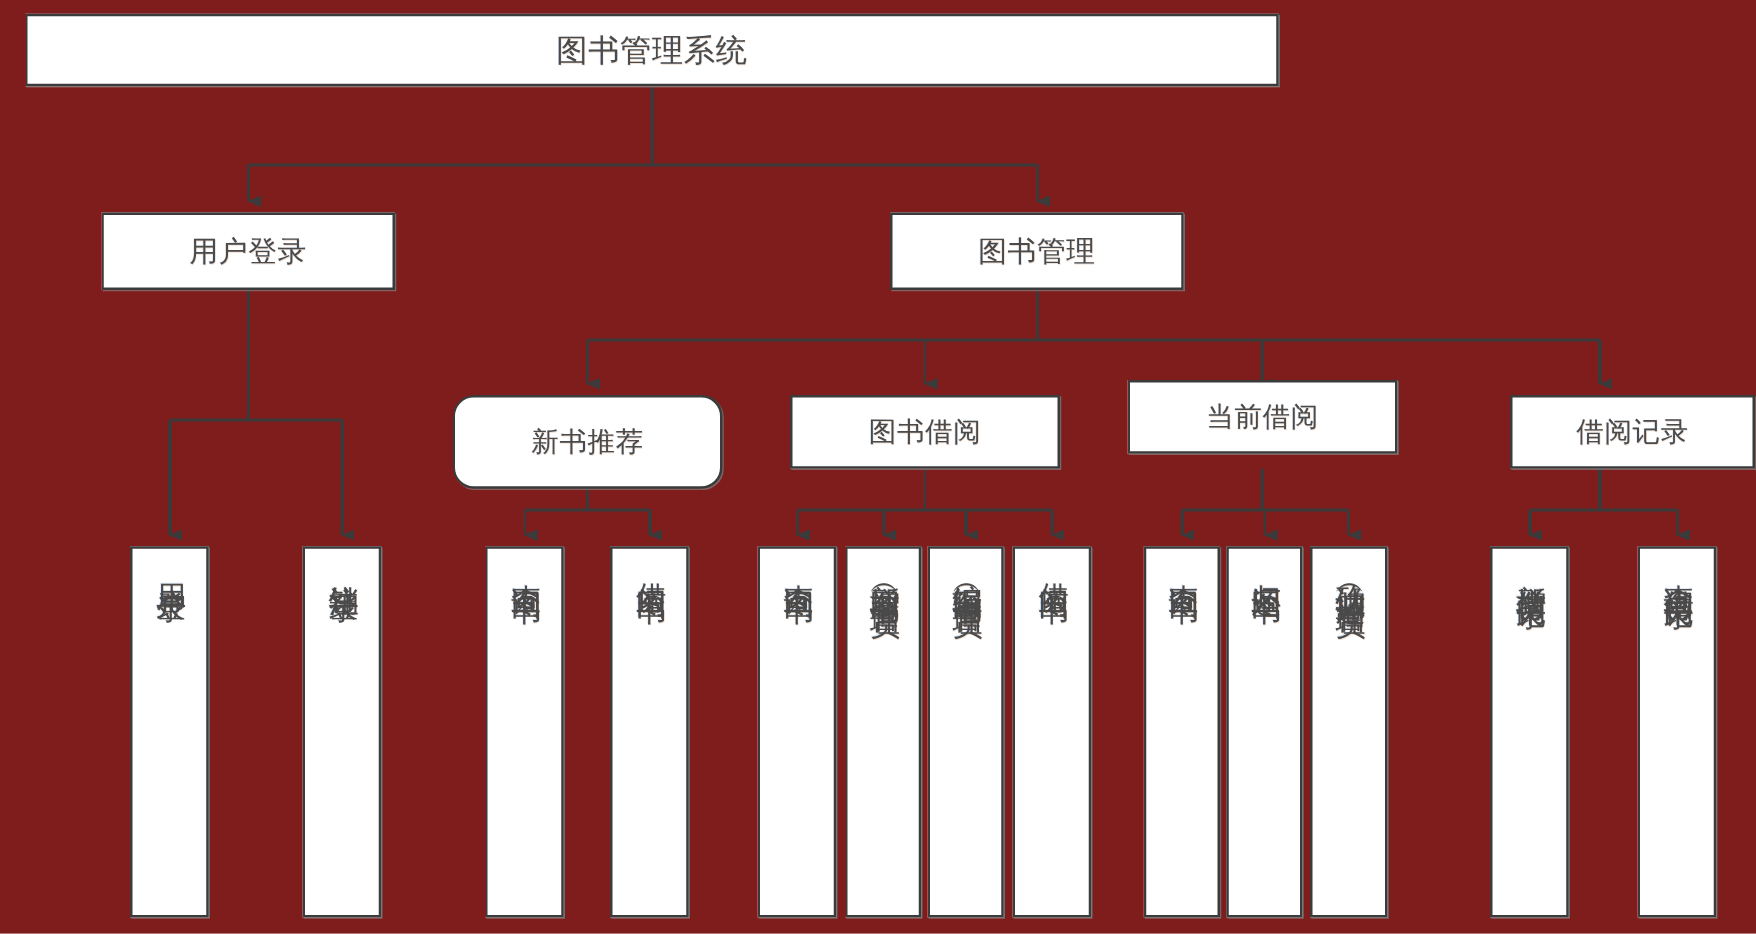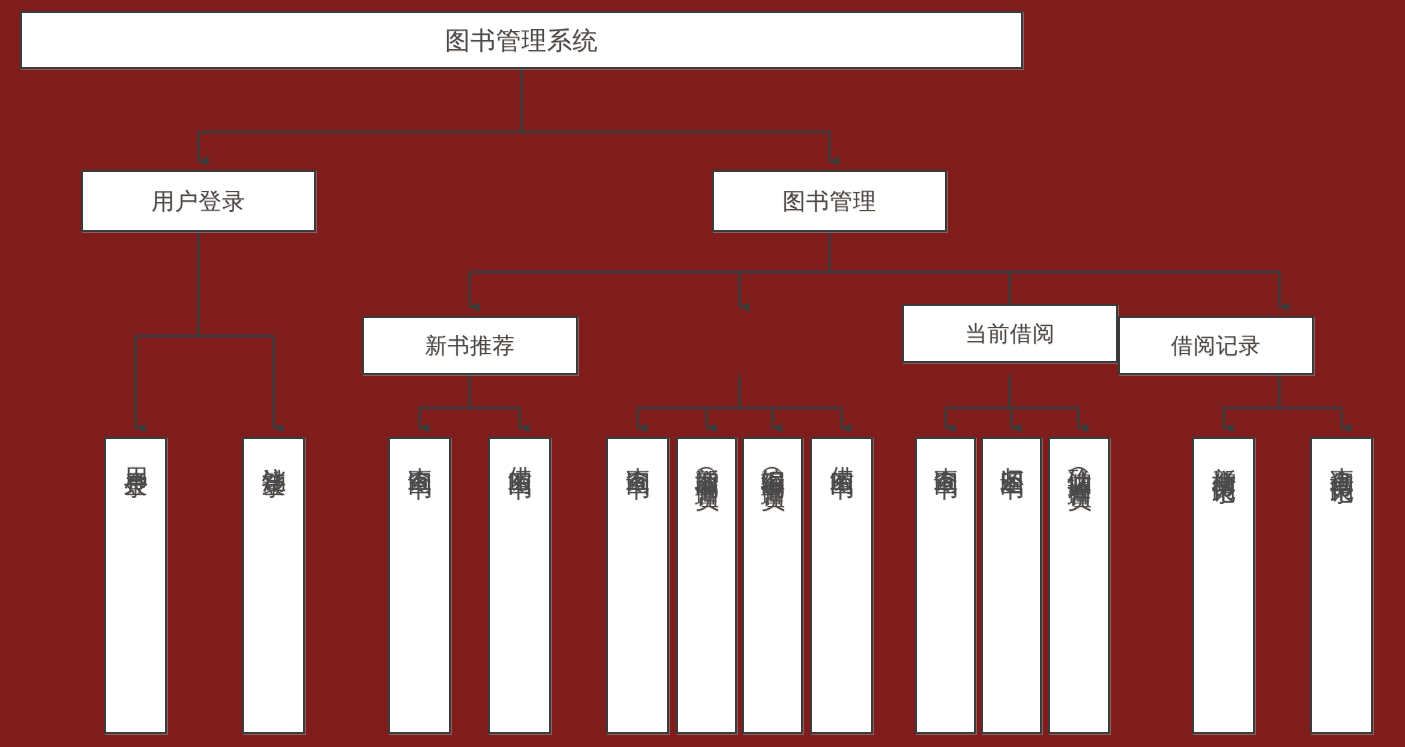--- a/index.html
+++ b/index.html
@@ -129,27 +129,30 @@
     <span class="node-label">图书管理系统</span>
   </div>
 
   <div class="node level-2" style="left:81px; top:170px; width:235px; height:62px;">
     <span class="node-label">用户登录</span>
   </div>
   <div class="node level-2" style="left:712px; top:170px; width:235px; height:62px;">
     <span class="node-label">图书管理</span>
   </div>
 
-  <div class="node level-3" style="left:362px; top:316px; width:216px; height:59px;">
+  <div class="node level-3" style="left:362px; top:316px; width:216px; height:75px;border-radius:17px;">
     <span class="node-label">新书推荐</span>
+  </div>
+  <div class="node level-3" style="left:632px; top:316px; width:216px; height:59px;">
+    <span class="node-label">图书借阅</span>
   </div>
   <div class="node level-3" style="left:902px; top:304px; width:216px; height:59px;">
     <span class="node-label">当前借阅</span>
   </div>
-  <div class="node level-3" style="left:1118px; top:316px; width:196px; height:59px;">
+  <div class="node level-3" style="left:1208px; top:316px; width:196px; height:59px;">
     <span class="node-label">借阅记录</span>
   </div>
 
   <div class="node leaf" style="left:104px; top:437px; width:63px; height:297px;">
     <span class="node-label">用户登录</span>
   </div>
   <div class="node leaf" style="left:242px; top:437px; width:63px; height:297px;">
     <span class="node-label">注销登录</span>
   </div>
 

